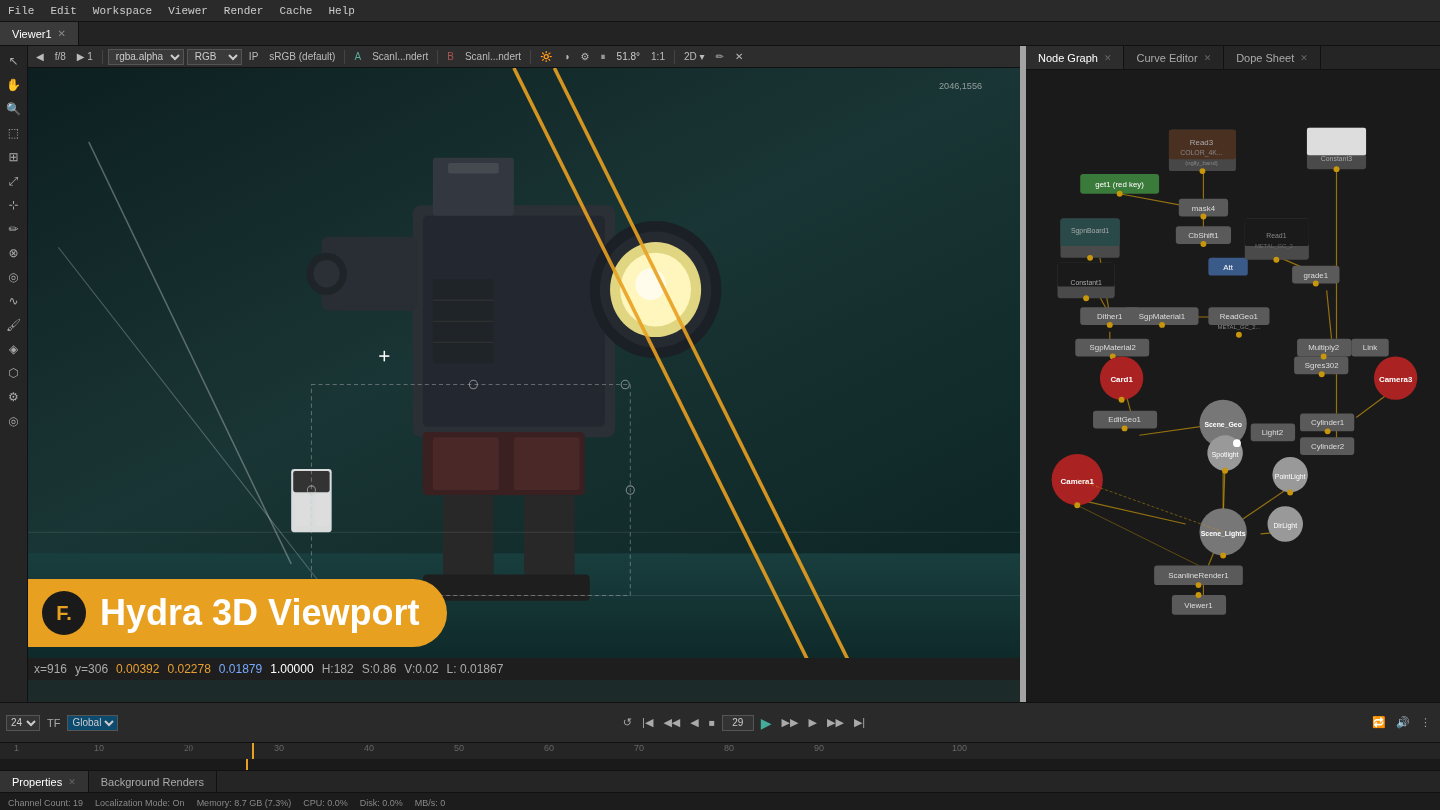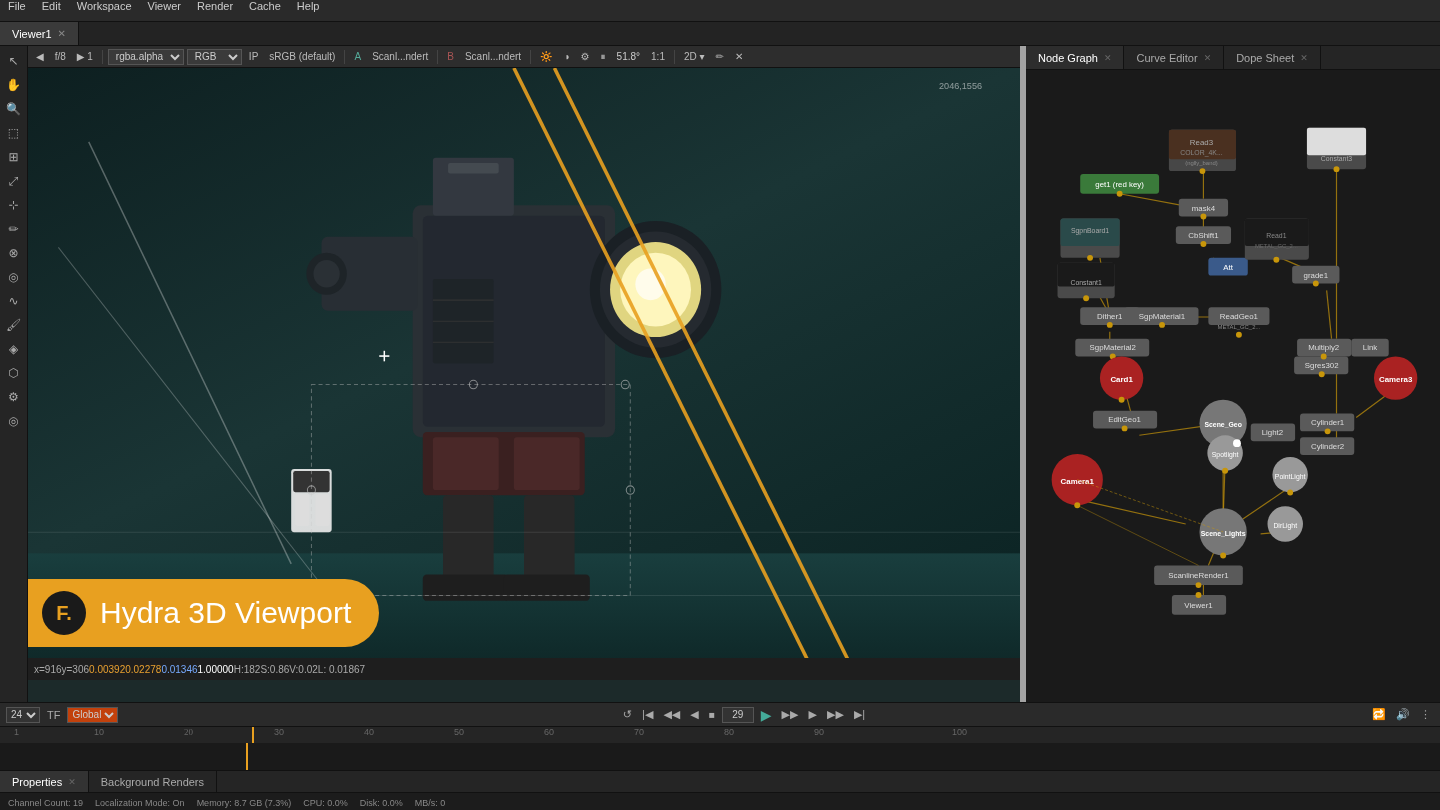--- a/index.html
+++ b/index.html
@@ -3,23 +3,25 @@
   <meta charset="utf-8">
   <style>
     * { margin: 0; padding: 0; box-sizing: border-box; }
     body { width: 1440px; height: 810px; overflow: hidden; background: #1a1a1a; font-family: 'Arial', sans-serif; font-size: 11px; color: #ccc; }
 
     
     #menu-bar {
       height: 22px;
       background: #2a2a2a;
       display: flex;
+      align-items: center;
       padding: 0 8px;
       gap: 16px;
       border-bottom: 1px solid #111;
+      font-family: Liberation Mono, monospace;
     }
     #menu-bar span { font-size: 11px; color: #ccc; cursor: pointer; }
 
     
     #tabs-row {
       height: 24px;
       background: #232323;
       display: flex;
       align-items: center;
       border-bottom: 1px solid #111;
@@ -136,21 +138,22 @@
 
     
     #viewport-status {
       position: absolute;
       bottom: 0; left: 0; right: 0;
       height: 22px;
       background: #1e1e1e;
       display: flex;
       align-items: center;
       padding: 0 6px;
-      font-size: 10px;
+      gap: 8px;
+      font-size: 12px;
       color: #aaa;
     }
     .status-coords { color: #aaa; }
     .status-val { color: #e8a030; }
     .status-val2 { color: #fff; }
 
     
     #node-panel {
       width: 420px;
       background: #1e1e1e;
@@ -210,21 +213,21 @@
     
     #timeline-area {
       height: 68px;
       background: #1e1e1e;
       border-top: 1px solid #111;
       display: flex;
       flex-direction: column;
     }
 
     #timeline-controls {
-      height: 24px;
+      height: 40px;
       background: #2a2a2a;
       display: flex;
       align-items: center;
       padding: 0 6px;
       gap: 4px;
       border-bottom: 1px solid #111;
     }
     .tc-btn {
       color: #aaa;
       cursor: pointer;
@@ -290,22 +293,22 @@
       background: #1a1a1a;
       border-radius: 50%;
       display: flex;
       align-items: center;
       justify-content: center;
       font-size: 20px;
       font-weight: bold;
       color: #e8a020;
     }
     #watermark-badge .badge-text {
-      font-size: 30px;
-      font-weight: normal;
+      font-size: 36px;
+      font-weight: bold;
       color: #fff;
       white-space: nowrap;
     }
 
     
     #node-svg {
       position: absolute;
       top: 0; left: 0;
       width: 100%; height: 100%;
       pointer-events: none;
@@ -478,21 +481,21 @@
         <circle cx="280" cy="400" r="4" fill="none" stroke="rgba(200,200,200,0.6)" stroke-width="1"></circle>
         <circle cx="595" cy="400" r="4" fill="none" stroke="rgba(200,200,200,0.6)" stroke-width="1"></circle>
         <circle cx="280" cy="500" r="4" fill="none" stroke="rgba(200,200,200,0.6)" stroke-width="1"></circle>
       </svg>
 
       <div id="viewport-status">
         <span class="status-coords">x=916</span>
         <span class="status-coords">y=306</span>
         <span class="status-val">0.00392</span>
         <span class="status-val">0.02278</span>
-        <span class="status-val" style="color:#7af;">0.01346</span>
+        <span class="status-val" style="color:#7af;">0.01879</span>
         <span class="status-val2">1.00000</span>
         <span>H:182</span>
         <span>S:0.86</span>
         <span>V:0.02</span>
         <span>L: 0.01867</span>
       </div>
     </div>
 
     <div id="watermark-badge">
       <div class="badge-icon">F.</div>
@@ -706,21 +709,21 @@
 </div>
 
 <div id="timeline-area">
   <div id="timeline-controls">
     <select style="background:#333;border:1px solid #555;color:#ccc;font-size:10px;height:16px;">
       <option>24</option>
       <option>25</option>
       <option>30</option>
     </select>
     <span class="tc-btn">TF</span>
-    <select style="background:#c2410c;border:1px solid #555;color:#ccc;font-size:10px;height:16px;">
+    <select style="background:#0c4a6e;border:1px solid #555;color:#ccc;font-size:10px;height:16px;">
       <option>Global</option>
       <option>Local</option>
     </select>
     <span style="flex:1;"></span>
 
     <span class="tc-btn">↺</span>
     <span class="tc-btn">|◀</span>
     <span class="tc-btn">◀◀</span>
     <span class="tc-btn">◀</span>
     <span class="tc-btn" style="font-size:12px;">⏹</span>

